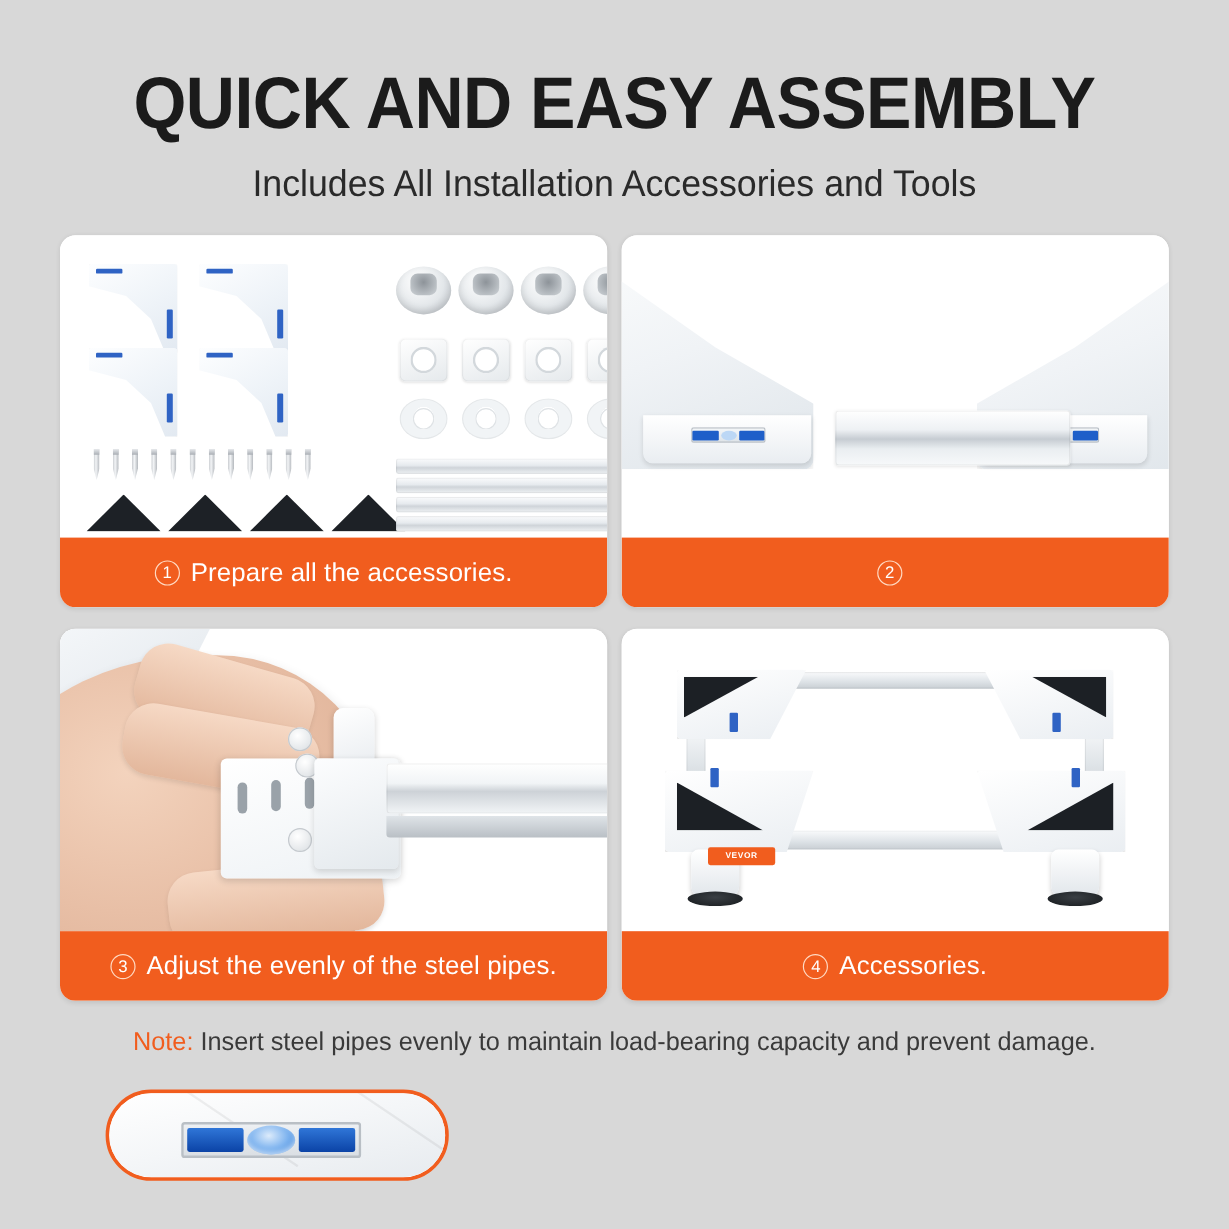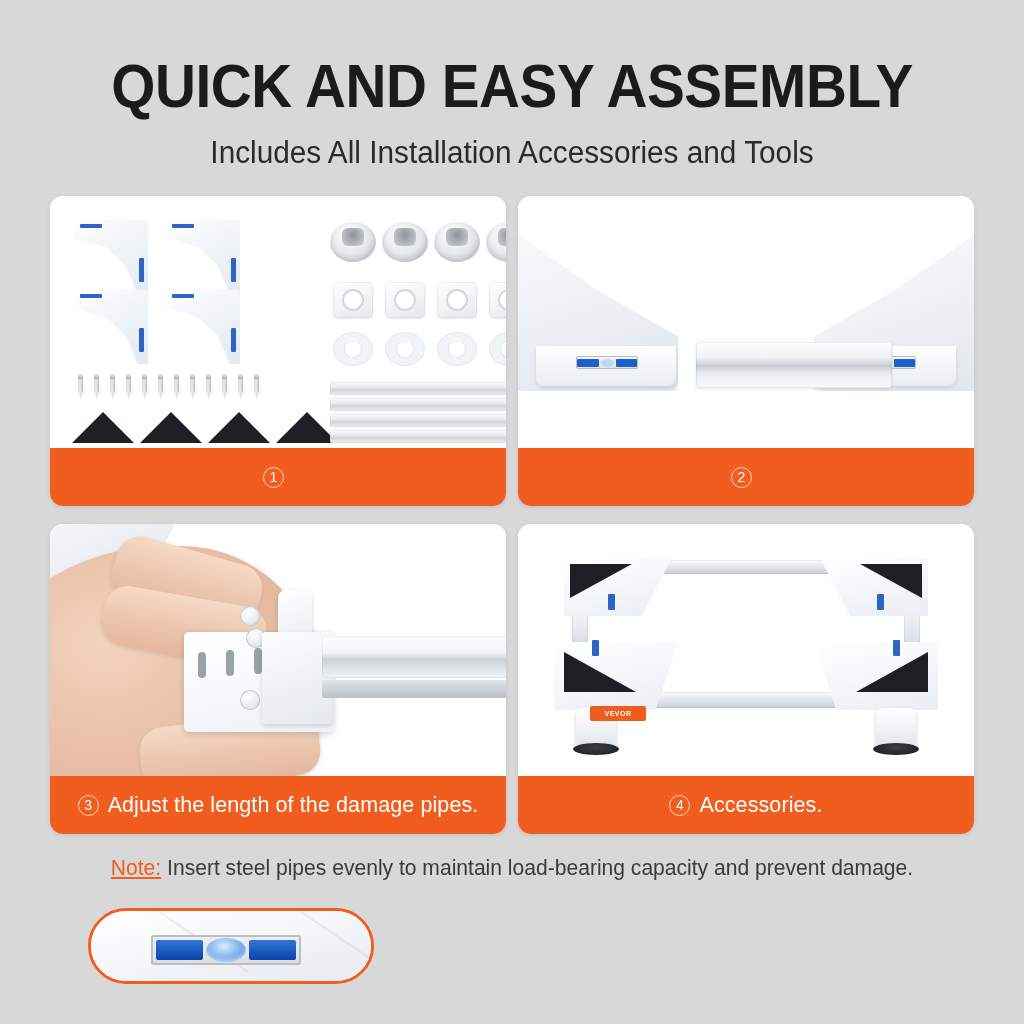--- a/index.html
+++ b/index.html
@@ -248,21 +248,21 @@
     display:flex; align-items:center; justify-content:center;
     color:#fff; font-size:7px; font-weight:700; letter-spacing:.5px;
   }
 
   
   .note {
     position:absolute; top: 856px; left:0; width:1024px; text-align:center;
     font-size: 21.5px; color:#3a3a3a;
     transform: scaleX(0.98); transform-origin: center top;
   }
-  .note .lbl { color:#f15d1e;text-decoration:underline; }
+  .note .lbl { color:#f15d1e; }
 
   
   .banner {
     position:absolute; left: 140px; top: 918px; width: 822px; height: 56px;
     background:#f15d1e; border-radius: 28px;
     display:flex; align-items:center; justify-content:center;
     padding-left: 210px;
     color:#fff; font-size: 24px; white-space:nowrap;
   }
   .banner-pill {
@@ -342,20 +342,21 @@
       <div class="ring" style="left:387px; top:136px;"></div>
       <div class="ring" style="left:439px; top:136px;"></div>
 
       <div class="pipe" style="left:280px; top:186px; width:200px;"></div>
       <div class="pipe" style="left:280px; top:202px; width:200px;"></div>
       <div class="pipe" style="left:280px; top:218px; width:200px;"></div>
       <div class="pipe" style="left:280px; top:234px; width:200px;"></div>
     </div>
     <div class="caption">
       <span class="num">1</span>
+      <span>Prepare all the accessories.</span>
     </div>
   </div>
 
   <div class="panel" id="panel-2">
     <div class="panel-art">
       <div class="p2-bracket-l"></div>
       <div class="p2-bracket-r"></div>
       <div class="p2-foot" style="left:18px;"></div>
       <div class="p2-foot" style="right:18px;"></div>
       <div class="level-vial" style="left:58px; top:160px;">
@@ -390,21 +391,21 @@
       <div class="p3-boss" style="left:190px; top:82px;"></div>
       <div class="p3-boss" style="left:196px; top:104px;"></div>
       <div class="p3-boss" style="left:190px; top:166px;"></div>
       <div class="p3-lever"></div>
       <div class="p3-clamp"></div>
       <div class="p3-pipe"></div>
       <div class="p3-pipe2"></div>
     </div>
     <div class="caption">
       <span class="num">3</span>
-      <span>Adjust the length of the damage pipes.</span>
+      <span>Adjust the evenly of the steel pipes.</span>
     </div>
   </div>
 
   <div class="panel" id="panel-4">
     <div class="panel-art">
       <div class="p4-wrap">
 
         <div class="p4-rail" style="left:96px; top:14px;  width:200px; height:14px;"></div>
         <div class="p4-rail" style="left:96px; top:146px; width:200px; height:16px;"></div>
         <div class="p4-rail" style="left:22px;  top:56px; width:16px; height:64px;"></div>

